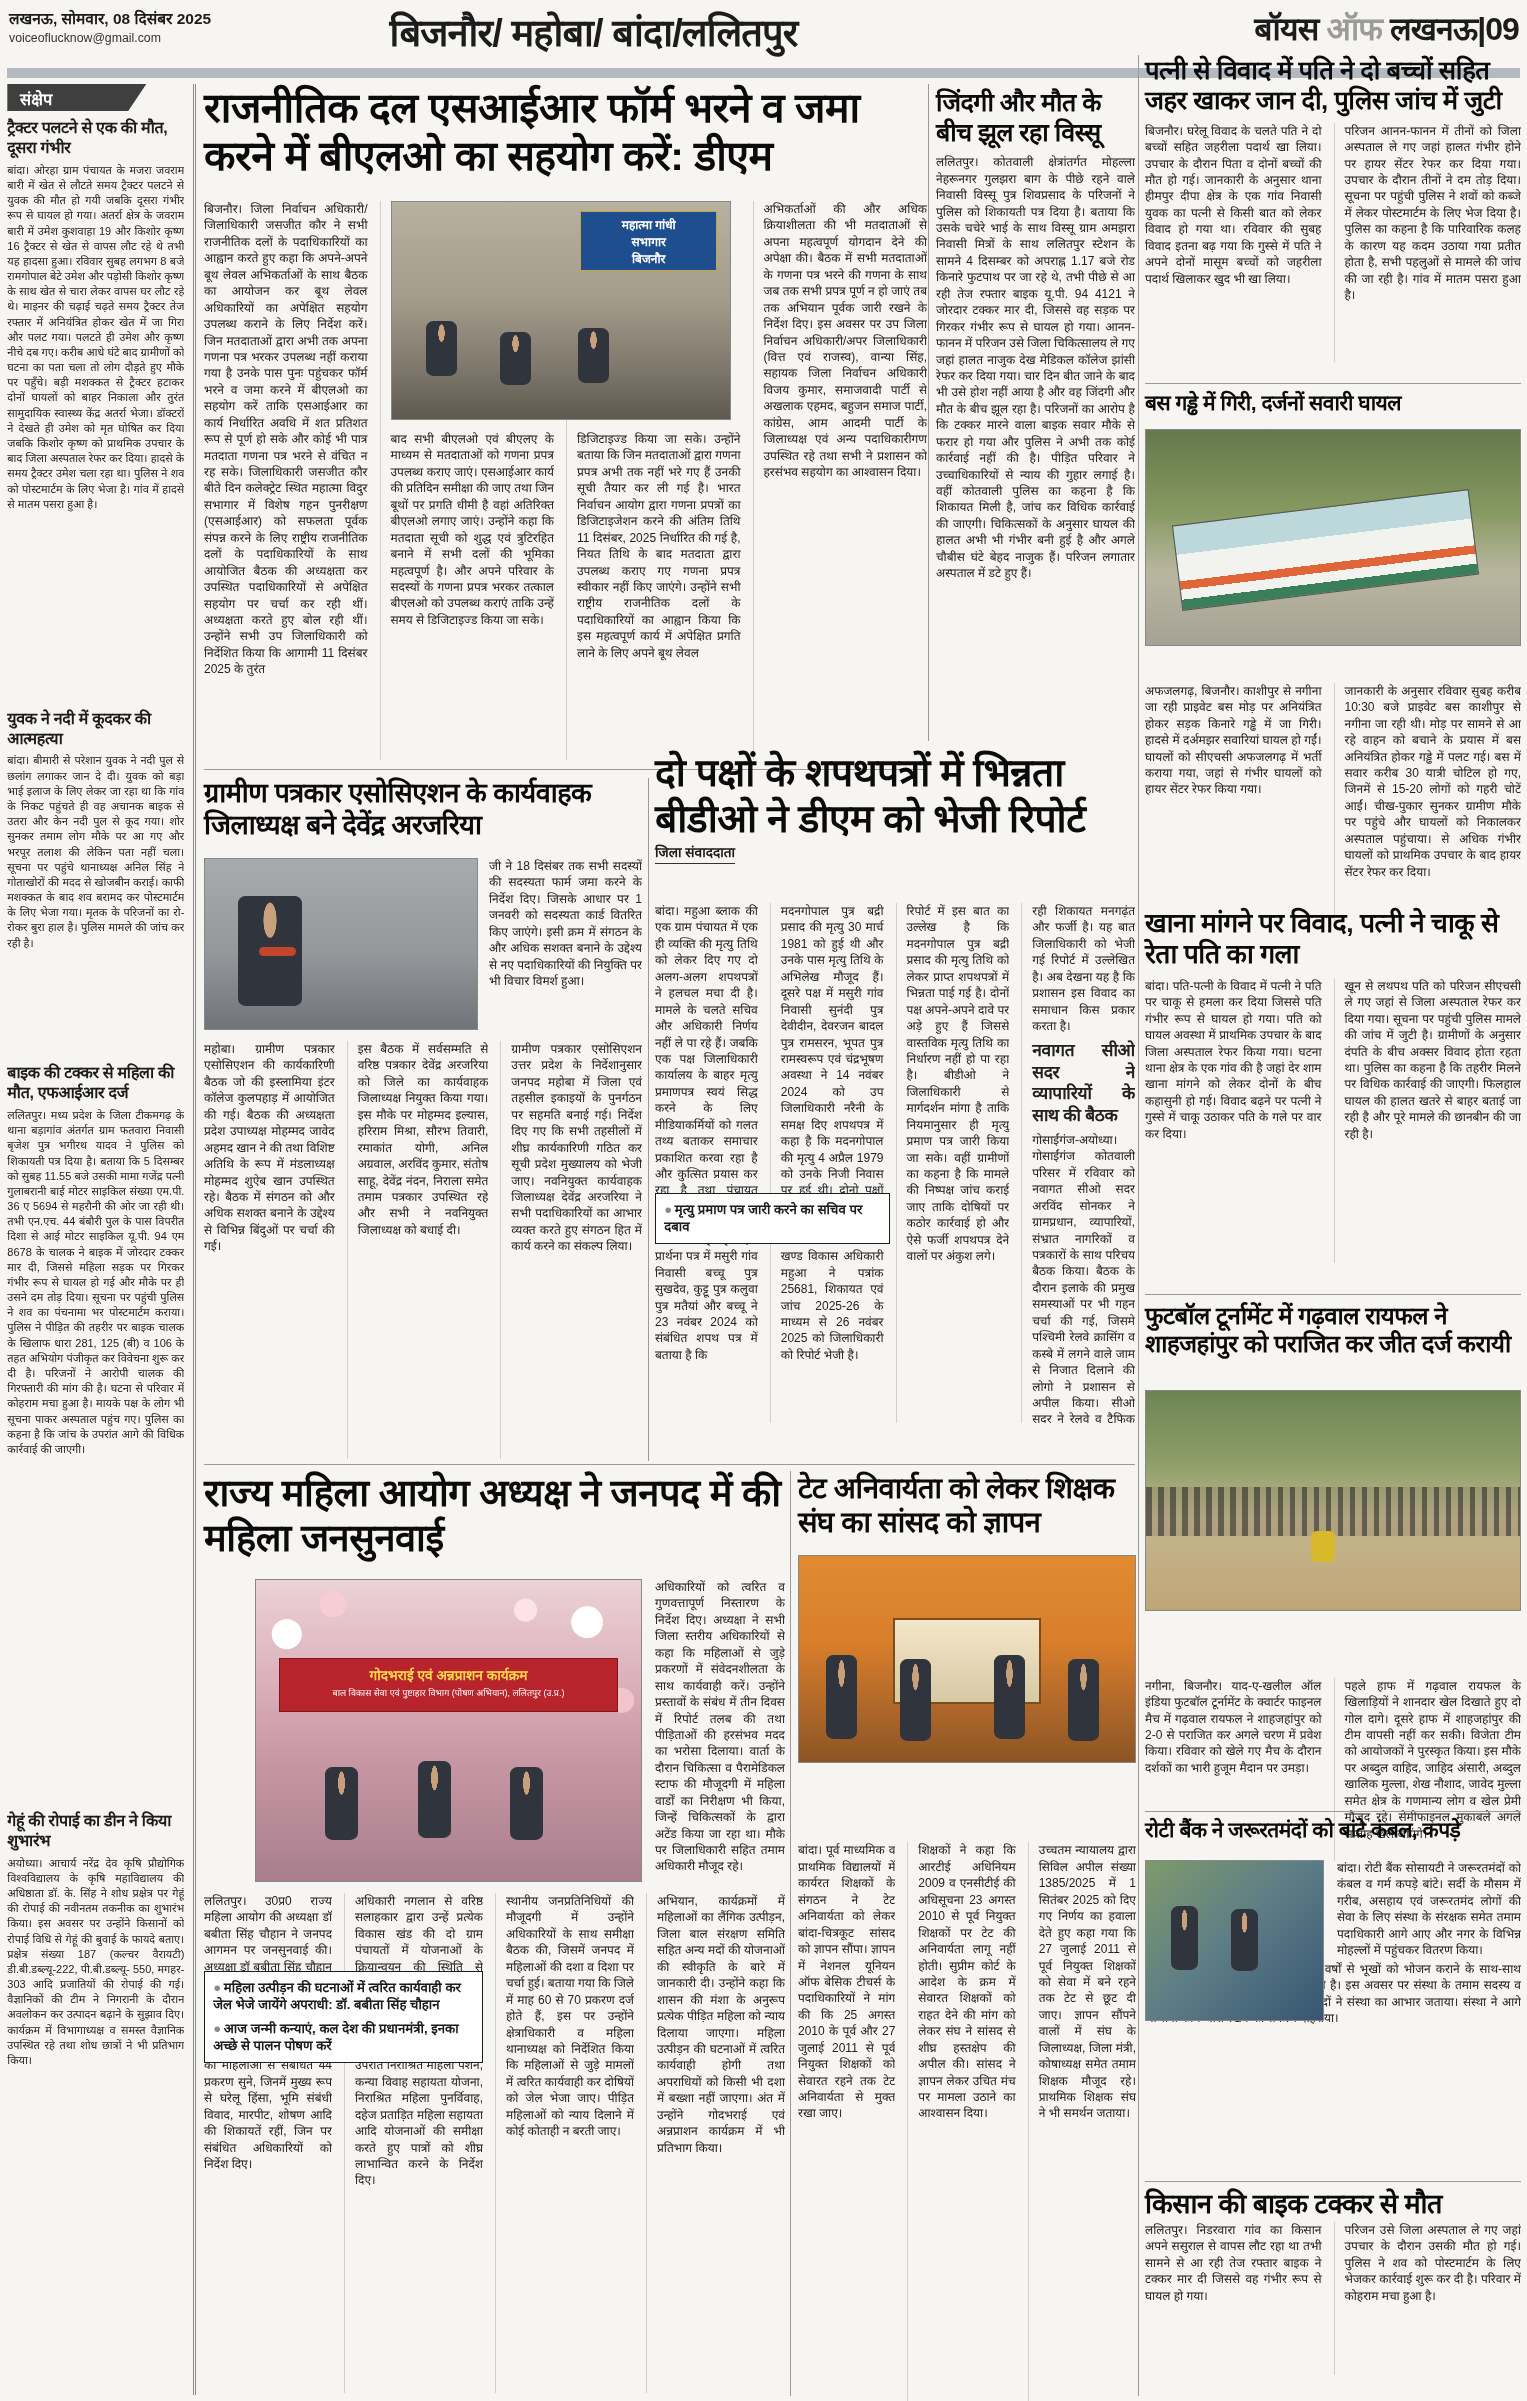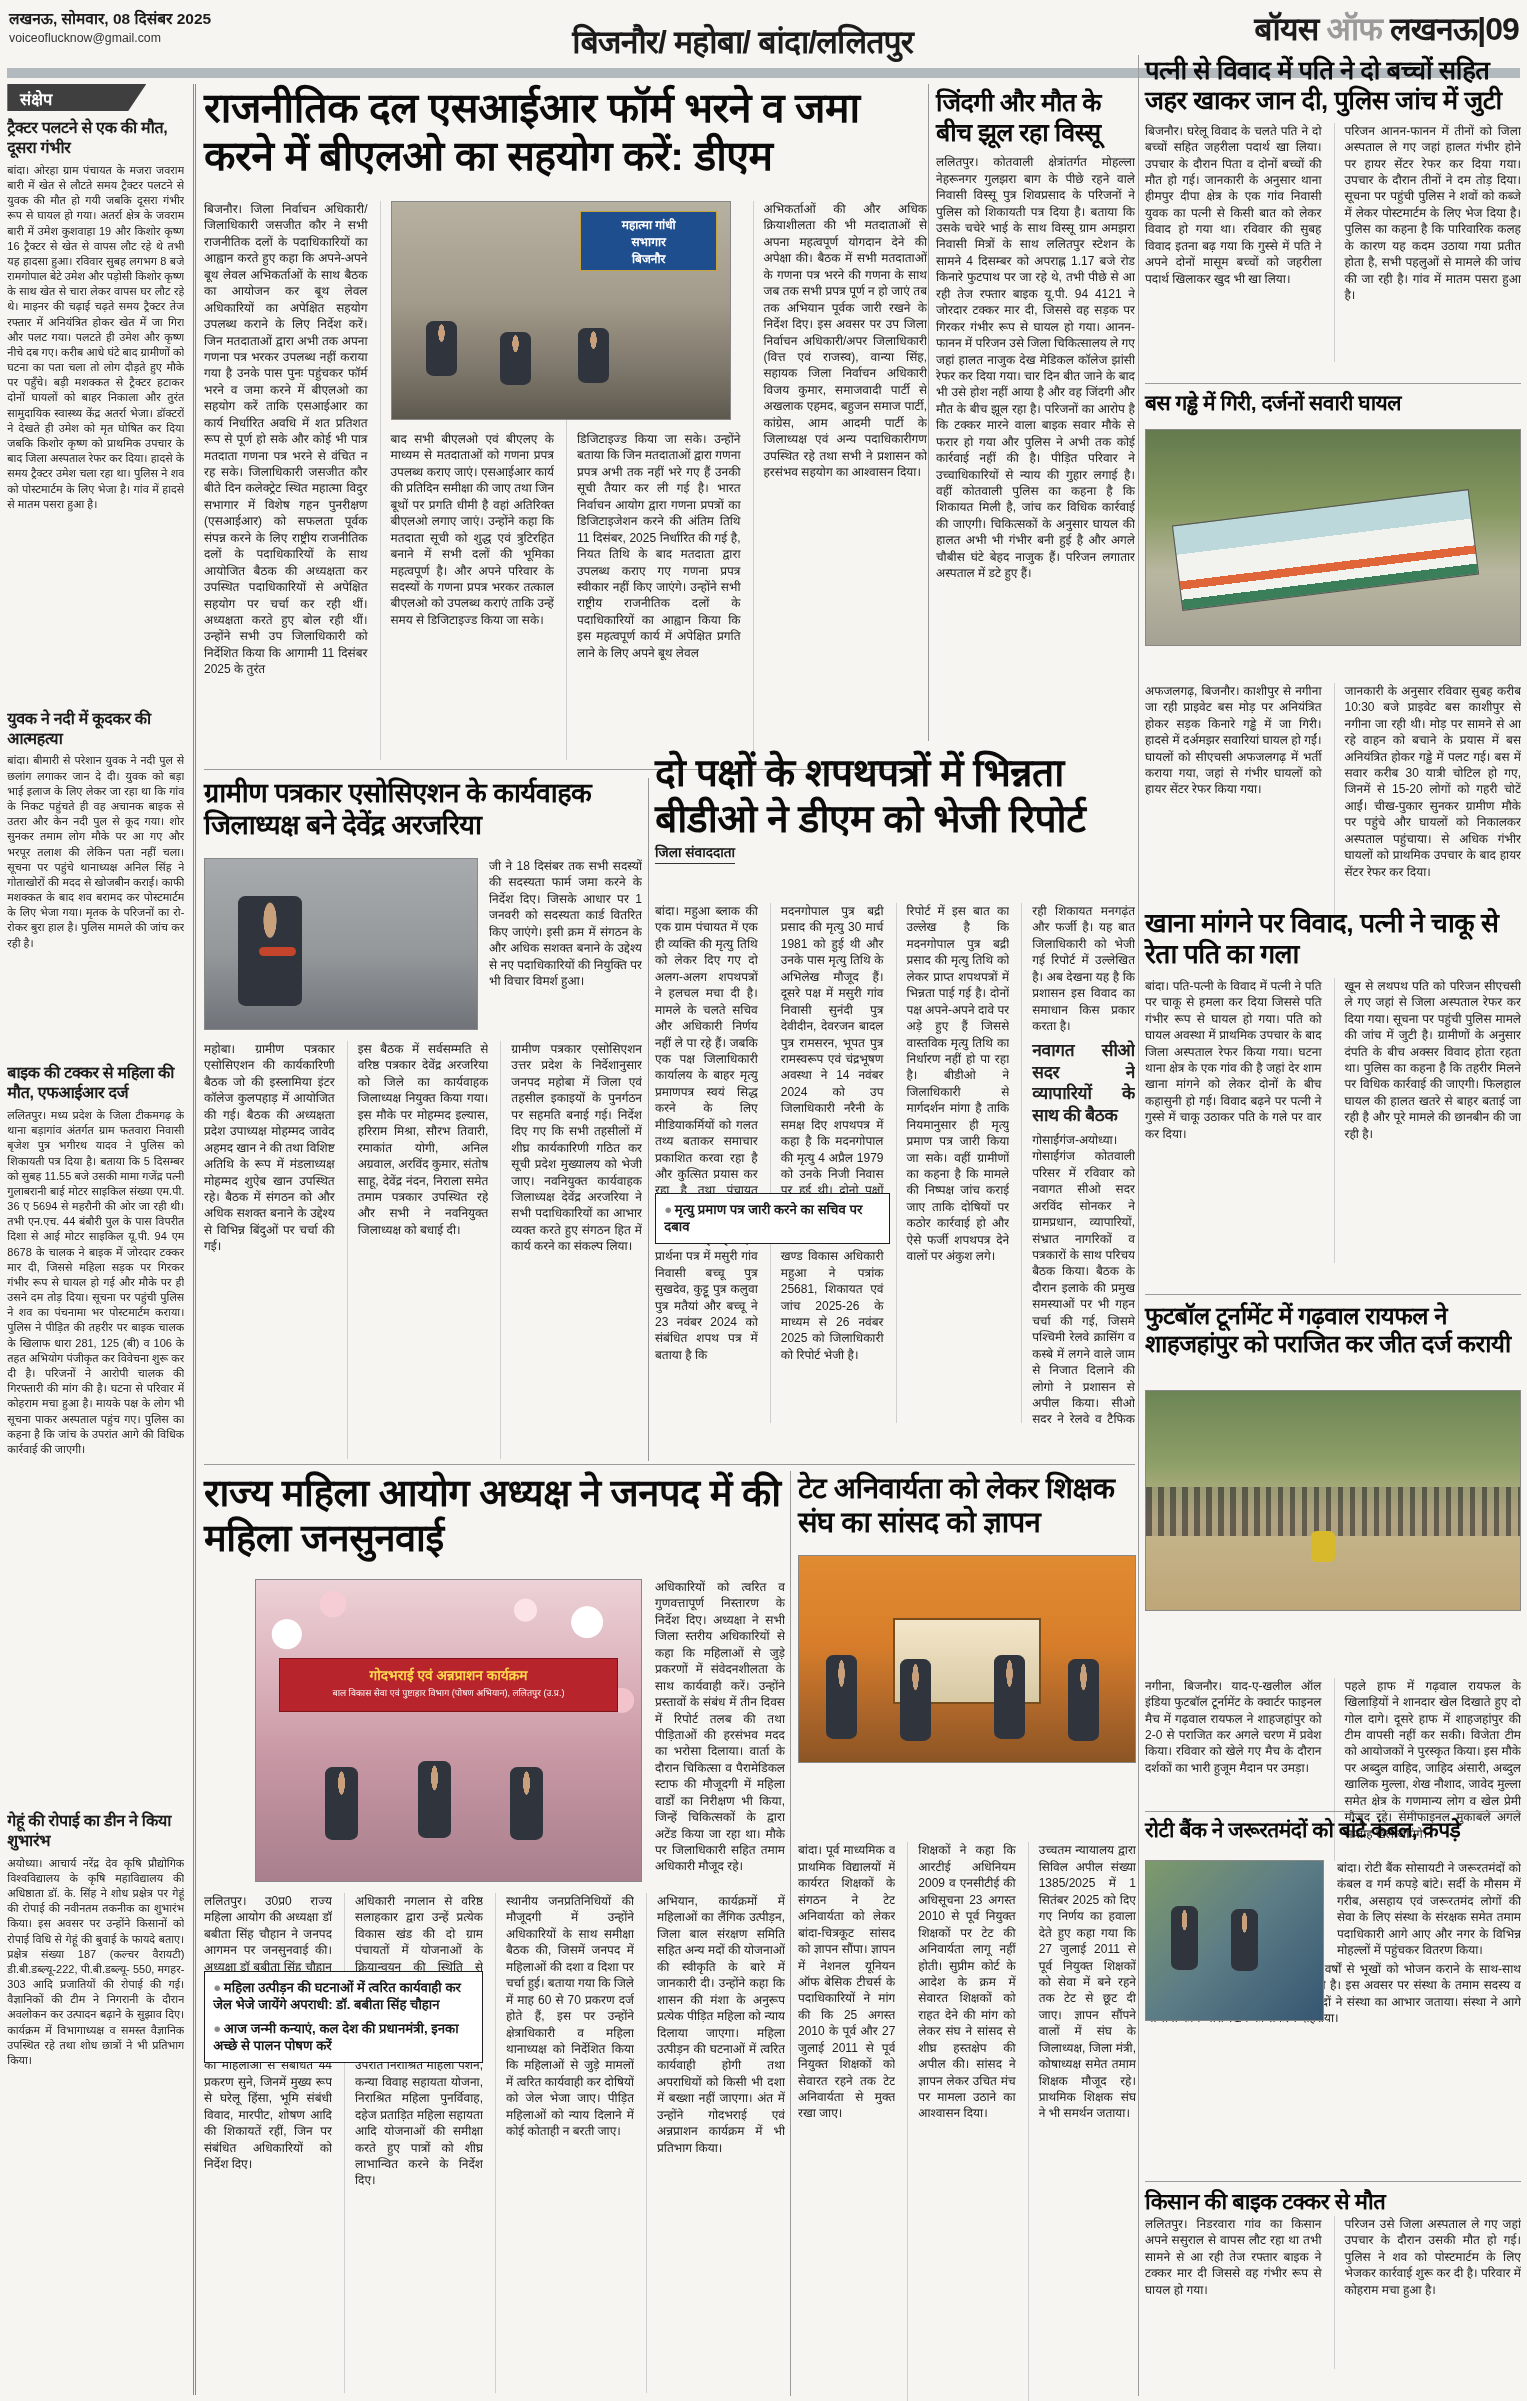--- a/index.html
+++ b/index.html
@@ -12,21 +12,21 @@
 .cols>div{flex:1;overflow:hidden}
 .cols>div+div{margin-left:12px;border-left:0.9px solid #cfcfcf;padding-left:10px}
 .vrule{position:absolute;width:0;border-left:0.9px solid #9a9a9a}
 .hrule{position:absolute;height:0;border-top:0.9px solid #9a9a9a}
 .photo{position:absolute;overflow:hidden;border:0.9px solid #888}
 .byline{font-weight:bold;font-size:13.7px;border-bottom:0.9px solid #333;display:inline-block;padding-bottom:1.8px}
 
 .graybar{position:absolute;left:7.3px;top:68px;width:1513px;height:10px;background:#b2b9bf}
 .dateline{position:absolute;left:9px;top:7.3px;font-size:15.5px;font-weight:bold}
 .email{position:absolute;left:9px;top:31px;font-size:12.3px;color:#333}
-.region{position:absolute;left:274px;top:19px;width:639px;text-align:right;font-size:32px;font-weight:bold;letter-spacing:-0.9px}
+.region{position:absolute;left:274px;top:5px;width:639px;text-align:center;font-size:38px;font-weight:bold;letter-spacing:-0.9px}
 .masthead{position:absolute;right:9px;top:5.5px;font-size:32px;font-weight:bold;letter-spacing:-0.9px}
 .masthead .gr{color:#9b9b9b}
 
 .briefs{position:absolute;left:7.3px;top:84px;width:189px;height:2311px;border-right:3.7px double #8a8a8a;padding-right:9px;overflow:hidden}
 .briefs-label{width:139px;height:27px;background:#3f3f3f;color:#fff;font-size:16.4px;font-weight:bold;padding:2.7px 0 0 12.8px;clip-path:polygon(0 0,100% 0,87% 100%,0 100%);margin-bottom:7.3px}
 .brief-title{font-size:16px;font-weight:bold;line-height:1.25;margin:5.5px 0 4.6px;letter-spacing:-0.3px}
 .brief-body{font-size:11px;line-height:1.38;text-align:justify;overflow:hidden}
 
 .ph-meeting{background:linear-gradient(180deg,#b7b1a2 0%,#a39b8b 45%,#7d766a 78%,#5e594f 100%)}
 .board{position:absolute;right:12.8px;top:9px;width:137px;height:60px;background:#1e4e8e;color:#fff;text-align:center;font-weight:bold;font-size:12px;line-height:1.45;padding-top:4.6px;border:1.8px solid #c8a23a}
@@ -198,21 +198,21 @@
     <div class="fig" style="left:48%;top:30%;width:27px;height:62px"></div>
   </div>
   <div class="bt abs" style="left:192px;top:42px;width:184px;height:161px">बांदा। रोटी बैंक सोसायटी ने जरूरतमंदों को कंबल व गर्म कपड़े बांटे। सर्दी के मौसम में गरीब, असहाय एवं जरूरतमंद लोगों की सेवा के लिए संस्था के संरक्षक समेत तमाम पदाधिकारी आगे आए और नगर के विभिन्न मोहल्लों में पहुंचकर वितरण किया।</div>
   <div class="cols" style="height:137px;margin-top:118px">
     <div class="bt">अध्यक्ष ने कहा कि रोटी बैंक विगत कई वर्षों से भूखों को भोजन कराने के साथ-साथ सर्दियों में कंबल वितरण का कार्य कर रही है। इस अवसर पर संस्था के तमाम सदस्य व गणमान्य नागरिक उपस्थित रहे। जरूरतमंदों ने संस्था का आभार जताया। संस्था ने आगे भी सेवा कार्य जारी रखने का संकल्प दोहराया।</div>
   </div>
 </div>
 <div class="hrule" style="left:1145px;top:2181px;width:376px"></div>
 
 <div class="abs" style="left:1145px;top:2189px;width:376px;height:206px">
-  <div class="hl" style="font-size:22px">किसान की बाइक टक्कर से मौत</div>
+  <div class="hl" style="font-size:27px">किसान की बाइक टक्कर से मौत</div>
   <div class="cols" style="height:153px;margin-top:1px">
     <div class="bt">ललितपुर। निडरवारा गांव का किसान अपने ससुराल से वापस लौट रहा था तभी सामने से आ रही तेज रफ्तार बाइक ने टक्कर मार दी जिससे वह गंभीर रूप से घायल हो गया।</div>
     <div class="bt">परिजन उसे जिला अस्पताल ले गए जहां उपचार के दौरान उसकी मौत हो गई। पुलिस ने शव को पोस्टमार्टम के लिए भेजकर कार्रवाई शुरू कर दी है। परिवार में कोहराम मचा हुआ है।</div>
   </div>
 </div>
 
 <div class="hrule" style="left:204px;top:1464px;width:931px"></div>
 <div class="abs" style="left:204px;top:1471px;width:581px;height:925px">
   <div class="hl" style="font-size:38px">राज्य महिला आयोग अध्यक्ष ने जनपद में की महिला जनसुनवाई</div>
   <div class="photo ph-pink" style="left:51px;top:108px;width:387px;height:303px">

